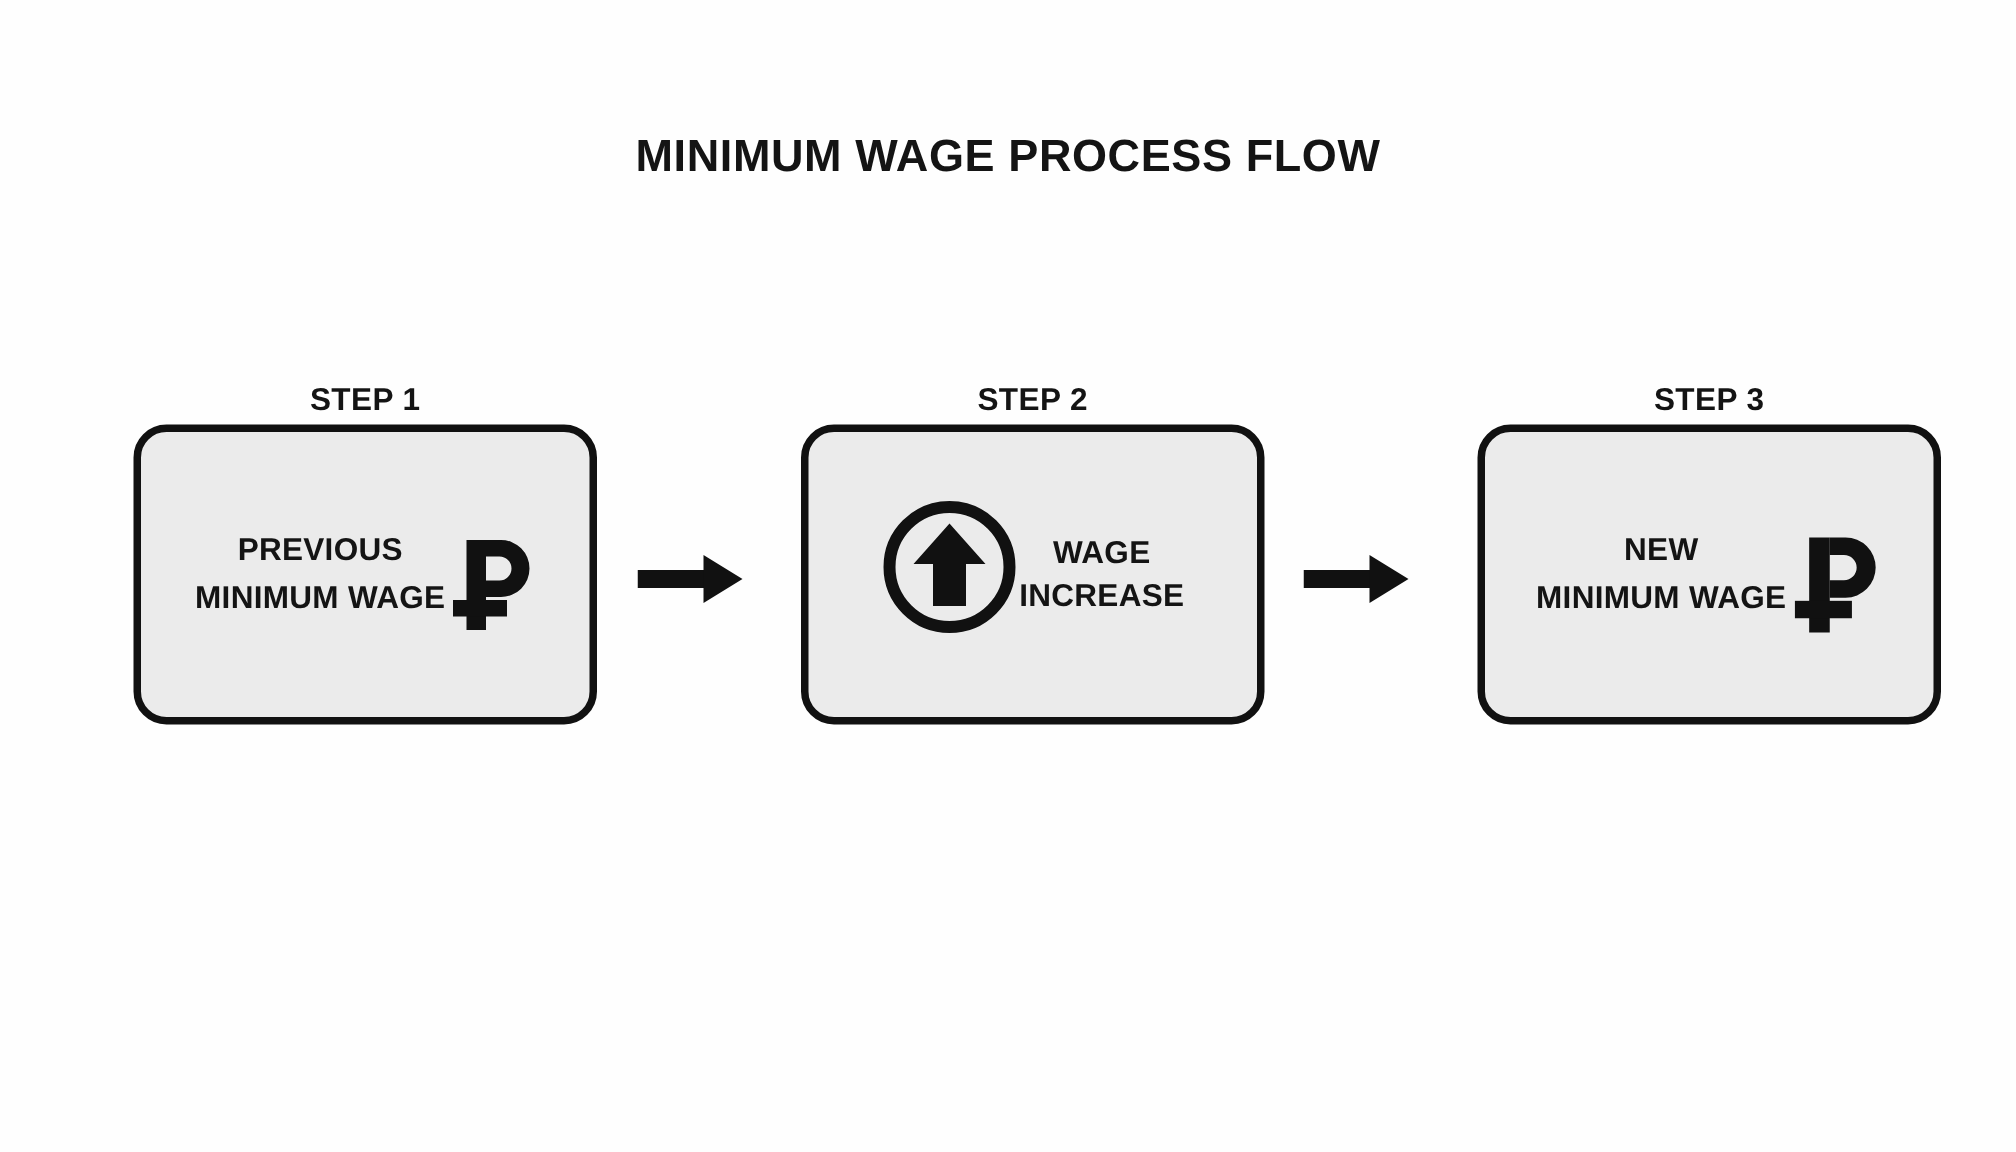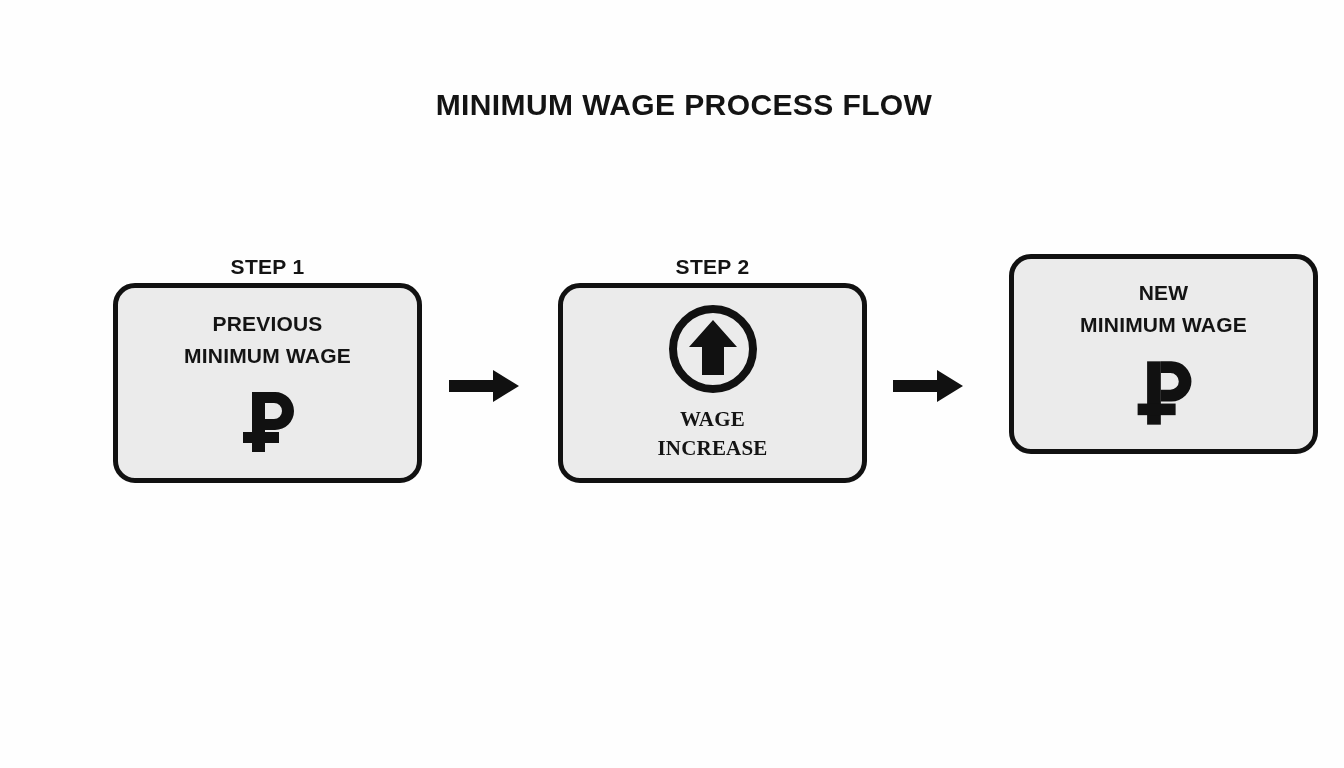--- a/index.html
+++ b/index.html
@@ -11,21 +11,20 @@
     height: 768px;
     background: #fefefe;
     font-family: "Liberation Sans", sans-serif;
     overflow: hidden;
     position: relative;
   }
 
   #diagram-canvas {
     position: absolute;
     inset: 0;
-    margin-left: 24px;
   }
 
   
   #diagram-title {
     position: absolute;
     top: 88px;
     left: 0;
     width: 100%;
     text-align: center;
     font-size: 30px;
@@ -59,21 +58,21 @@
 
   .step-box {
     position: relative;
     box-sizing: border-box;
     width: 309px;
     height: 200px;
     background: #ebebeb;
     border: 5px solid #111111;
     border-radius: 22px;
     display: flex;
-    flex-direction: column;
+    flex-direction: row;
     align-items: center;
     justify-content: center;
   }
 
   .box-heading {
     font-size: 21px;
     font-weight: 800;
     color: #141414;
     text-align: center;
     line-height: 32px;
@@ -96,21 +95,20 @@
   .increase-icon svg { display: block; }
 
   .box-caption {
     font-size: 21px;
     font-weight: 700;
     color: #141414;
     text-align: center;
     line-height: 29px;
     letter-spacing: 0.2px;
     white-space: pre-line;
-    font-family: Liberation Serif, serif;
   }
 
   
   .connector-arrow {
     position: absolute;
     top: 366px;
     width: 72px;
     height: 40px;
   }
   #connector-arrow-1 { left: 425px; }
@@ -164,20 +162,21 @@
   </div>
 
   <div class="connector-arrow" id="connector-arrow-2">
     <svg width="72" height="40" viewBox="0 0 72 40" aria-hidden="true">
       <rect x="0" y="14" width="48" height="12" fill="#111111"></rect>
       <path d="M44 4 L70 20 L44 36 Z" fill="#111111"></path>
     </svg>
   </div>
 
   <div class="step-group" id="step-group-3">
+    <div class="step-label">STEP 3</div>
     <div class="step-box">
       <div class="box-heading">NEW
 MINIMUM WAGE</div>
       <div class="ruble-symbol">
         <svg width="64" height="76" viewBox="0 0 60 72" aria-hidden="true">
           <rect x="14" y="6" width="13" height="60" fill="#111111"></rect>
           <path d="M27 6 H37 a19 19 0 0 1 0 38 H27 V33 H36 a8 8 0 0 0 0 -16 H27 Z" fill="#111111"></path>
           <rect x="5" y="46" width="36" height="11" fill="#111111"></rect>
         </svg>
       </div>

